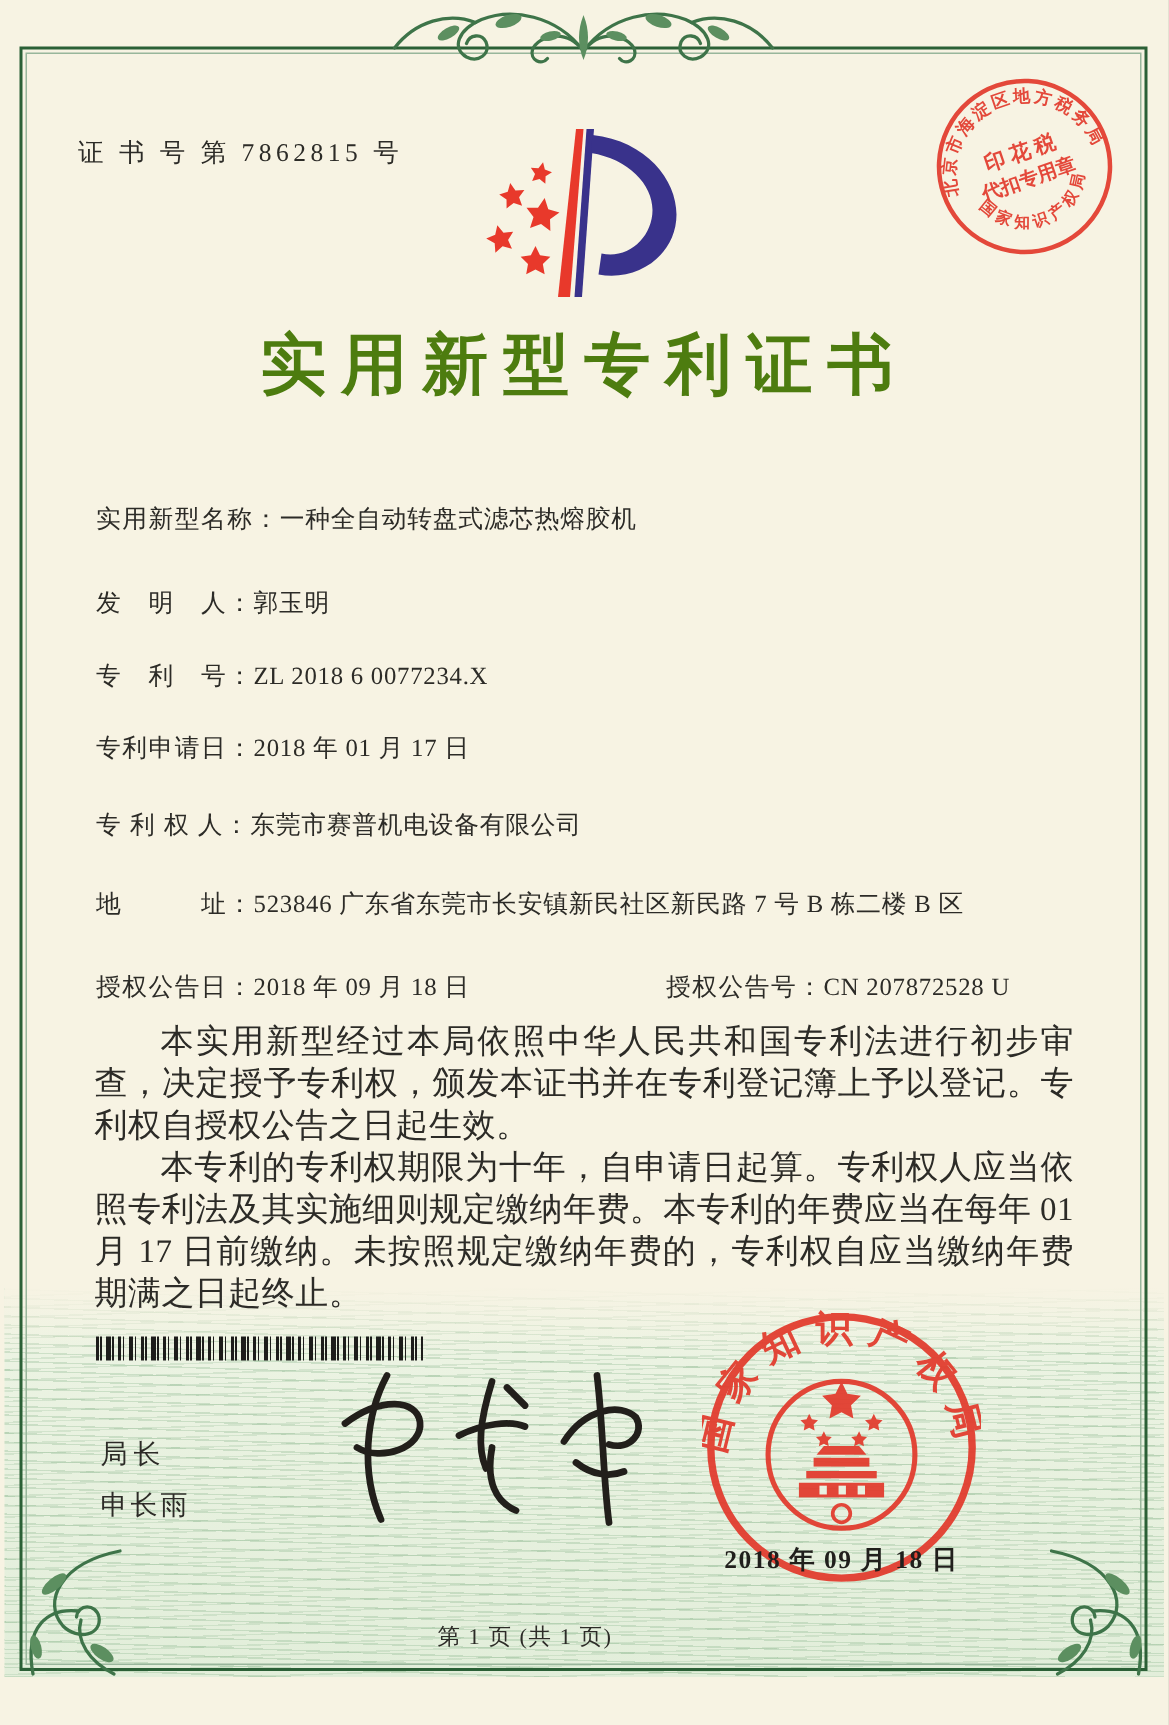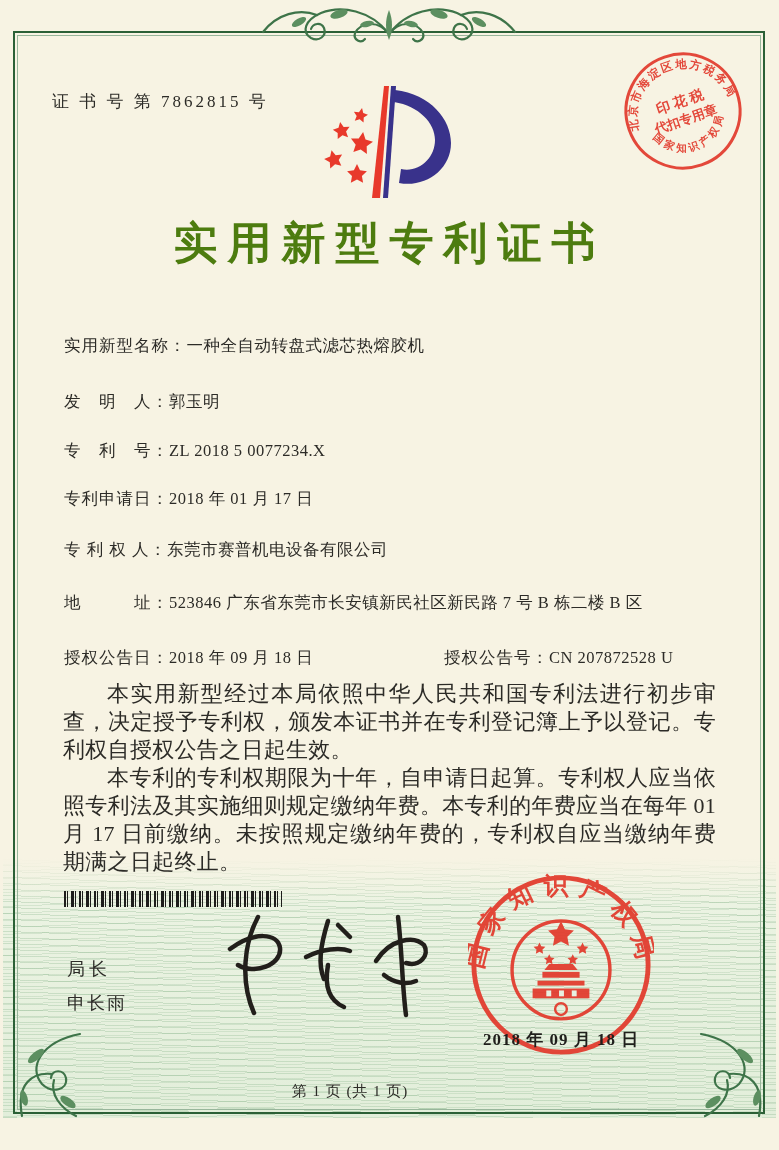--- a/index.html
+++ b/index.html
@@ -145,21 +145,21 @@
 
   <h1 class="doc-title">实用新型专利证书</h1>
 
   <div class="frow" style="top:388px">
     <span class="flabel">发　明　人：</span><span>郭玉明</span>
   </div>
   <div class="frow" style="top:332px">
     <span class="flabel">实用新型名称：</span><span>一种全自动转盘式滤芯热熔胶机</span>
   </div>
   <div class="frow" style="top:437px">
-    <span class="flabel">专　利　号：</span><span>ZL 2018 5 0077234.X</span>
+    <span class="flabel">专　利　号：</span><span>ZL 2018 6 0077234.X</span>
   </div>
   <div class="frow" style="top:485px">
     <span class="flabel">专利申请日：</span><span>2018 年 01 月 17 日</span>
   </div>
   <div class="frow" style="top:536px">
     <span class="flabel">专 利 权 人：</span><span>东莞市赛普机电设备有限公司</span>
   </div>
   <div class="frow" style="top:589px">
     <span class="flabel">地　　　址：</span><span>523846 广东省东莞市长安镇新民社区新民路 7 号 B 栋二楼 B 区</span>
   </div>

